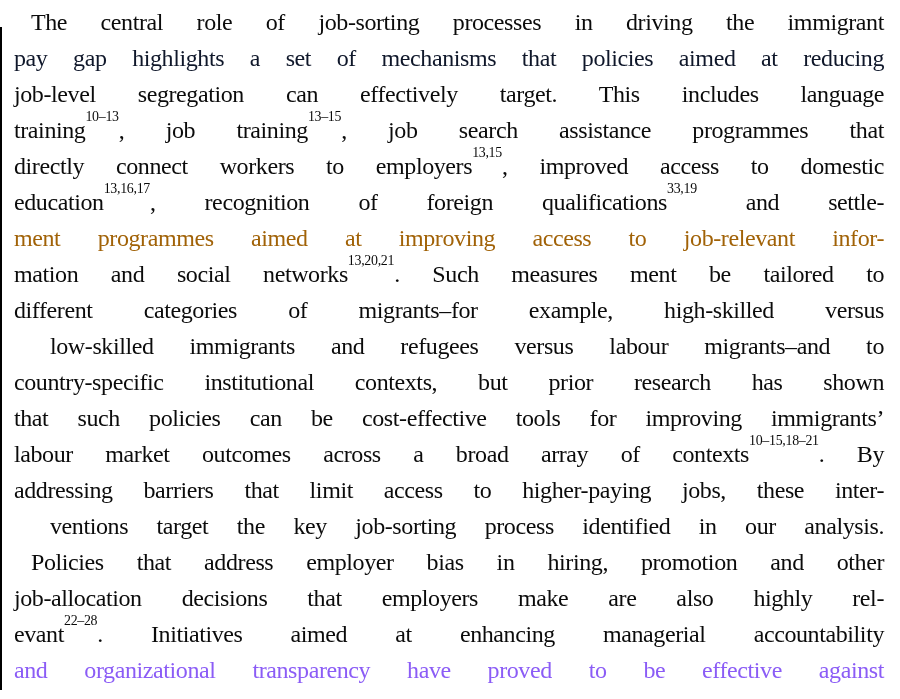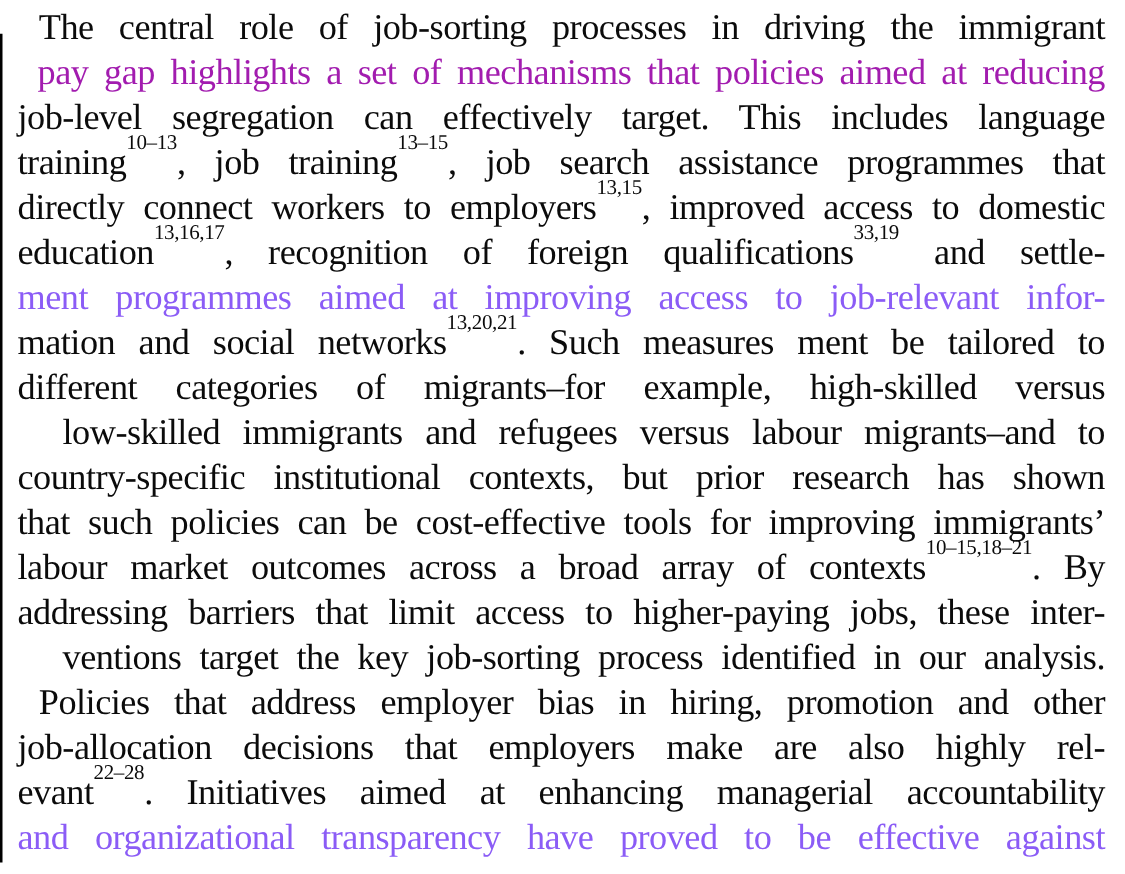--- a/index.html
+++ b/index.html
@@ -23,21 +23,21 @@
     background: #000000;
   }
   .text-column {
     position: absolute;
     left: 14px;
     top: 4px;
     width: 870px;
   }
   .line {
     display: block;
-    font-size: 29px;
+    font-size: 24px;
     line-height: 36px;
     letter-spacing: -0.4px;
     word-spacing: -1px;
     color: #0b0b0b;
     text-align: justify;
     text-align-last: justify;
     white-space: normal;
   }
   .line.indent {
     padding-left: 17px;
@@ -50,26 +50,26 @@
     letter-spacing: -0.3px;
   }
 </style>
 </head>
 <body style="background: rgb(255, 255, 255);">
 
 <div class="left-rule" style="background: rgb(0, 0, 0);"></div>
 
 <div class="text-column">
     <div class="line indent" style="color: rgb(11, 11, 11);"><span>The central role of job-sorting processes in driving the immigrant</span></div>
-    <div class="line" style="color: #a21caf; margin-left: 16px;"><span>pay gap highlights a set of mechanisms that policies aimed at reducing</span></div>
+    <div class="line" style="color: #0f172a;"><span>pay gap highlights a set of mechanisms that policies aimed at reducing</span></div>
     <div class="line" style="color: rgb(11, 11, 11);"><span>job-level segregation can effectively target. This includes language</span></div>
     <div class="line" style="color: rgb(11, 11, 11);"><span>training</span><sup class="ref">10–13</sup><span>, job training</span><sup class="ref">13–15</sup><span>, job search assistance programmes that</span></div>
     <div class="line" style="color: rgb(11, 11, 11);"><span>directly connect workers to employers</span><sup class="ref">13,15</sup><span>, improved access to domestic</span></div>
     <div class="line" style="color: rgb(11, 11, 11);"><span>education</span><sup class="ref">13,16,17</sup><span>, recognition of foreign qualifications</span><sup class="ref">33,19</sup><span> and settle-</span></div>
-    <div class="line" style="color: #8b5cf6;"><span>ment programmes aimed at improving access to job-relevant infor-</span></div>
+    <div class="line" style="color: #a16207;"><span>ment programmes aimed at improving access to job-relevant infor-</span></div>
     <div class="line" style="color: rgb(11, 11, 11);"><span>mation and social networks</span><sup class="ref">13,20,21</sup><span>. Such measures ment be tailored to</span></div>
     <div class="line" style="color: rgb(11, 11, 11);"><span>different categories of migrants–for example, high-skilled versus</span></div>
     <div class="line" style="color: rgb(11, 11, 11); margin-left: 36px;"><span>low-skilled immigrants and refugees versus labour migrants–and to</span></div>
     <div class="line" style="color: rgb(11, 11, 11);"><span>country-specific institutional contexts, but prior research has shown</span></div>
     <div class="line" style="color: rgb(11, 11, 11);"><span>that such policies can be cost-effective tools for improving immigrants’</span></div>
     <div class="line" style="color: rgb(11, 11, 11);"><span>labour market outcomes across a broad array of contexts</span><sup class="ref">10–15,18–21</sup><span>. By</span></div>
     <div class="line" style="color: rgb(11, 11, 11);"><span>addressing barriers that limit access to higher-paying jobs, these inter-</span></div>
     <div class="line" style="color: rgb(11, 11, 11); margin-left: 36px;"><span>ventions target the key job-sorting process identified in our analysis.</span></div>
     <div class="line indent" style="color: rgb(11, 11, 11);"><span>Policies that address employer bias in hiring, promotion and other</span></div>
     <div class="line" style="color: rgb(11, 11, 11);"><span>job-allocation decisions that employers make are also highly rel-</span></div>

